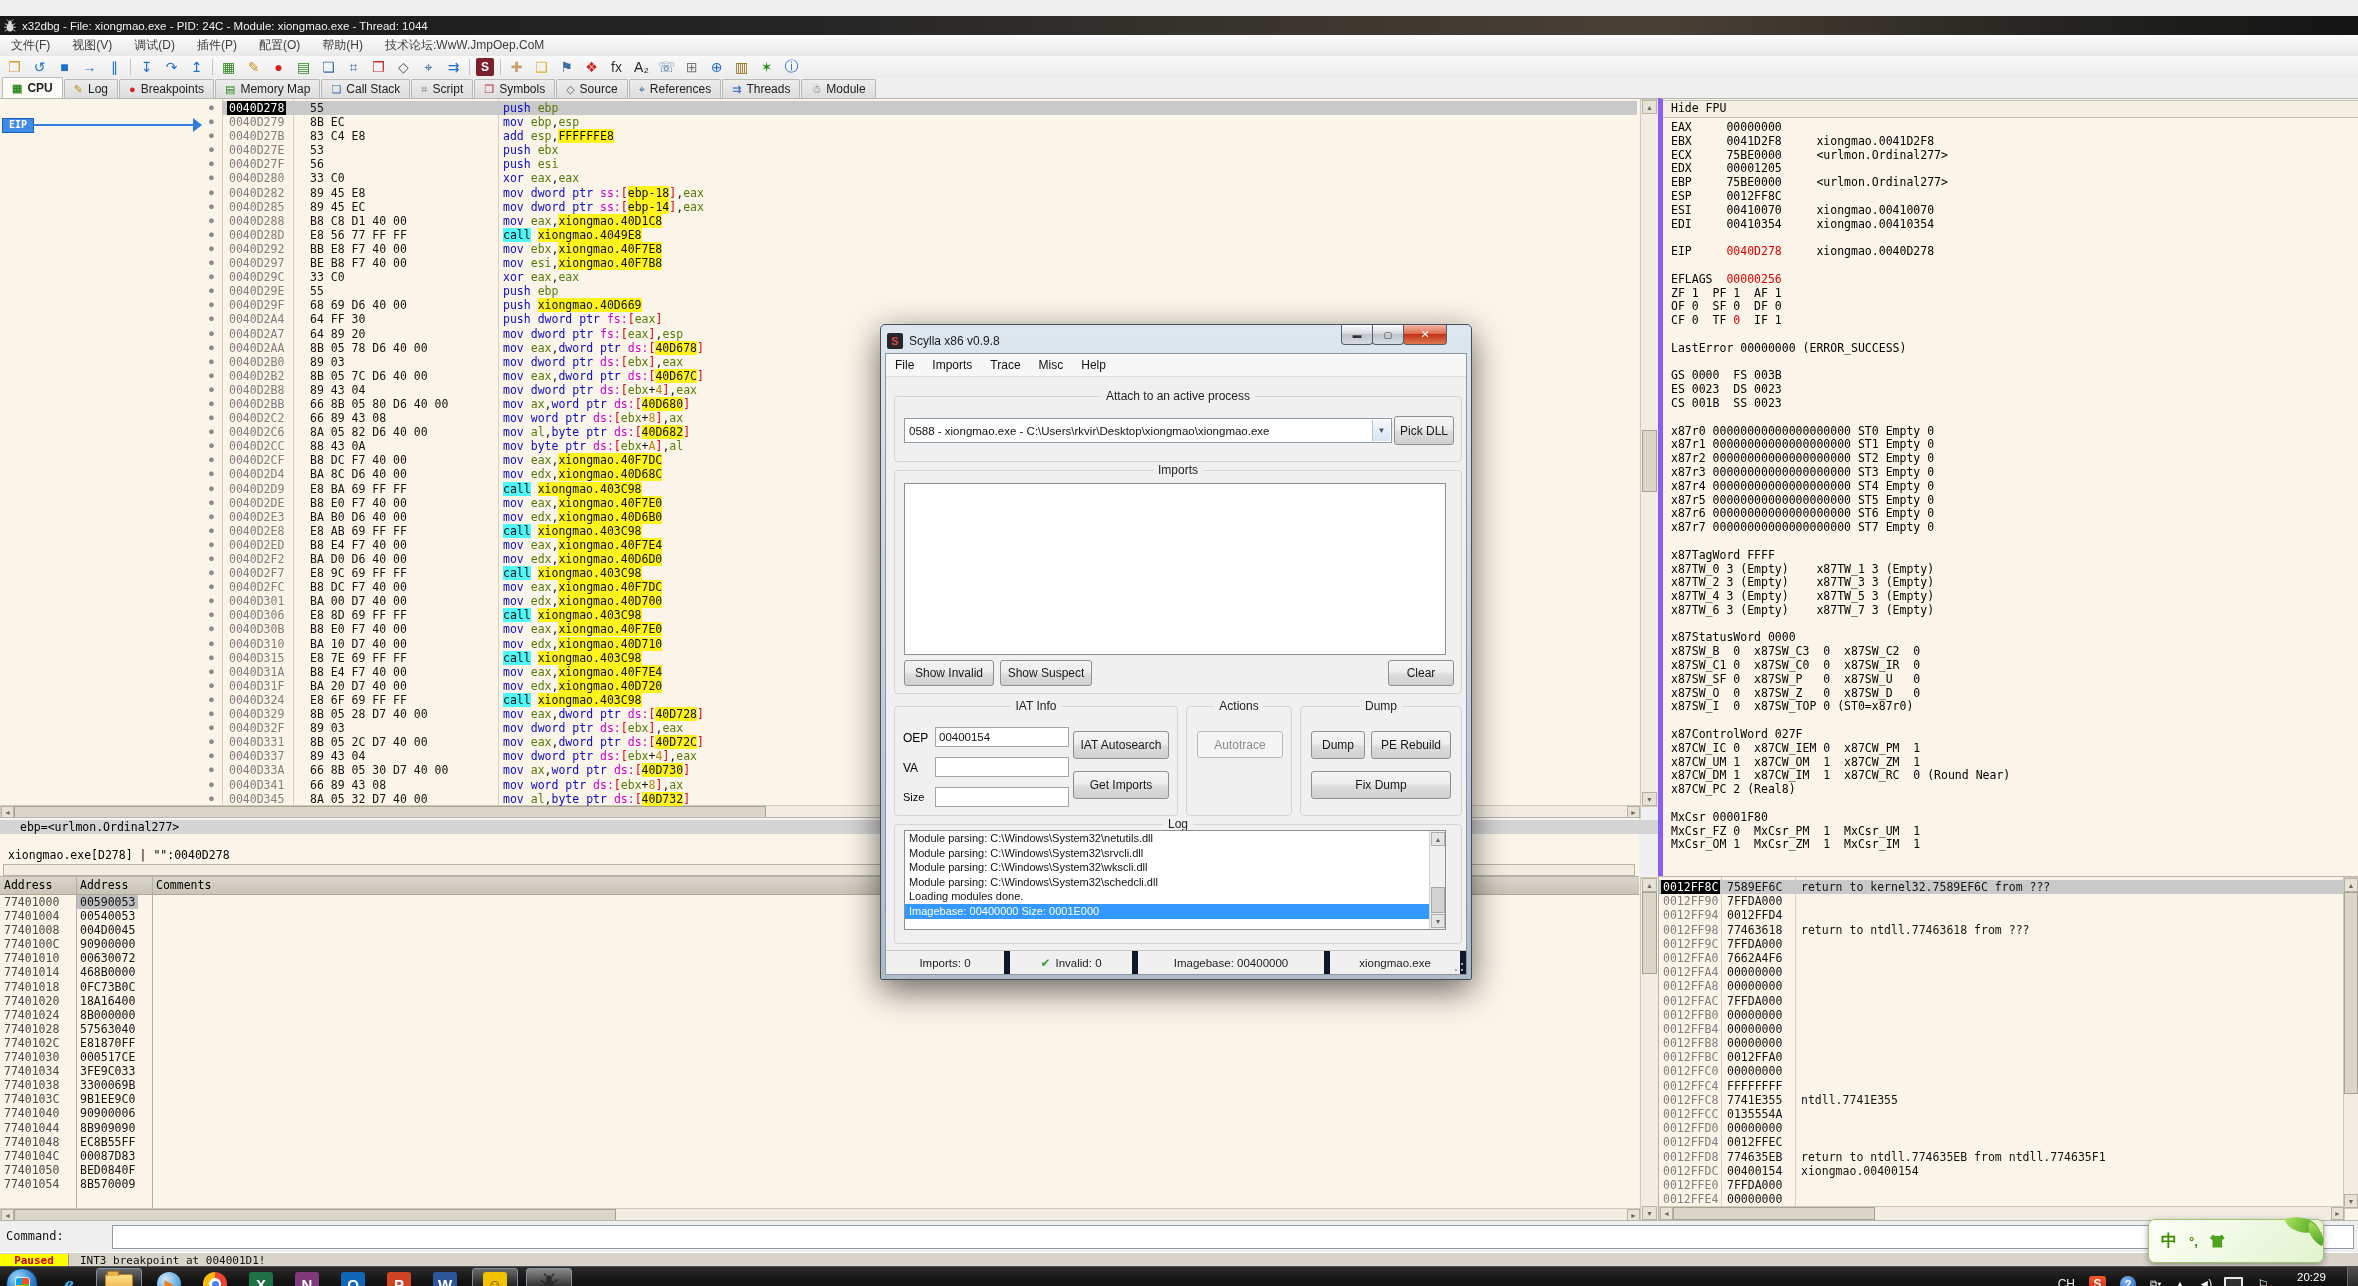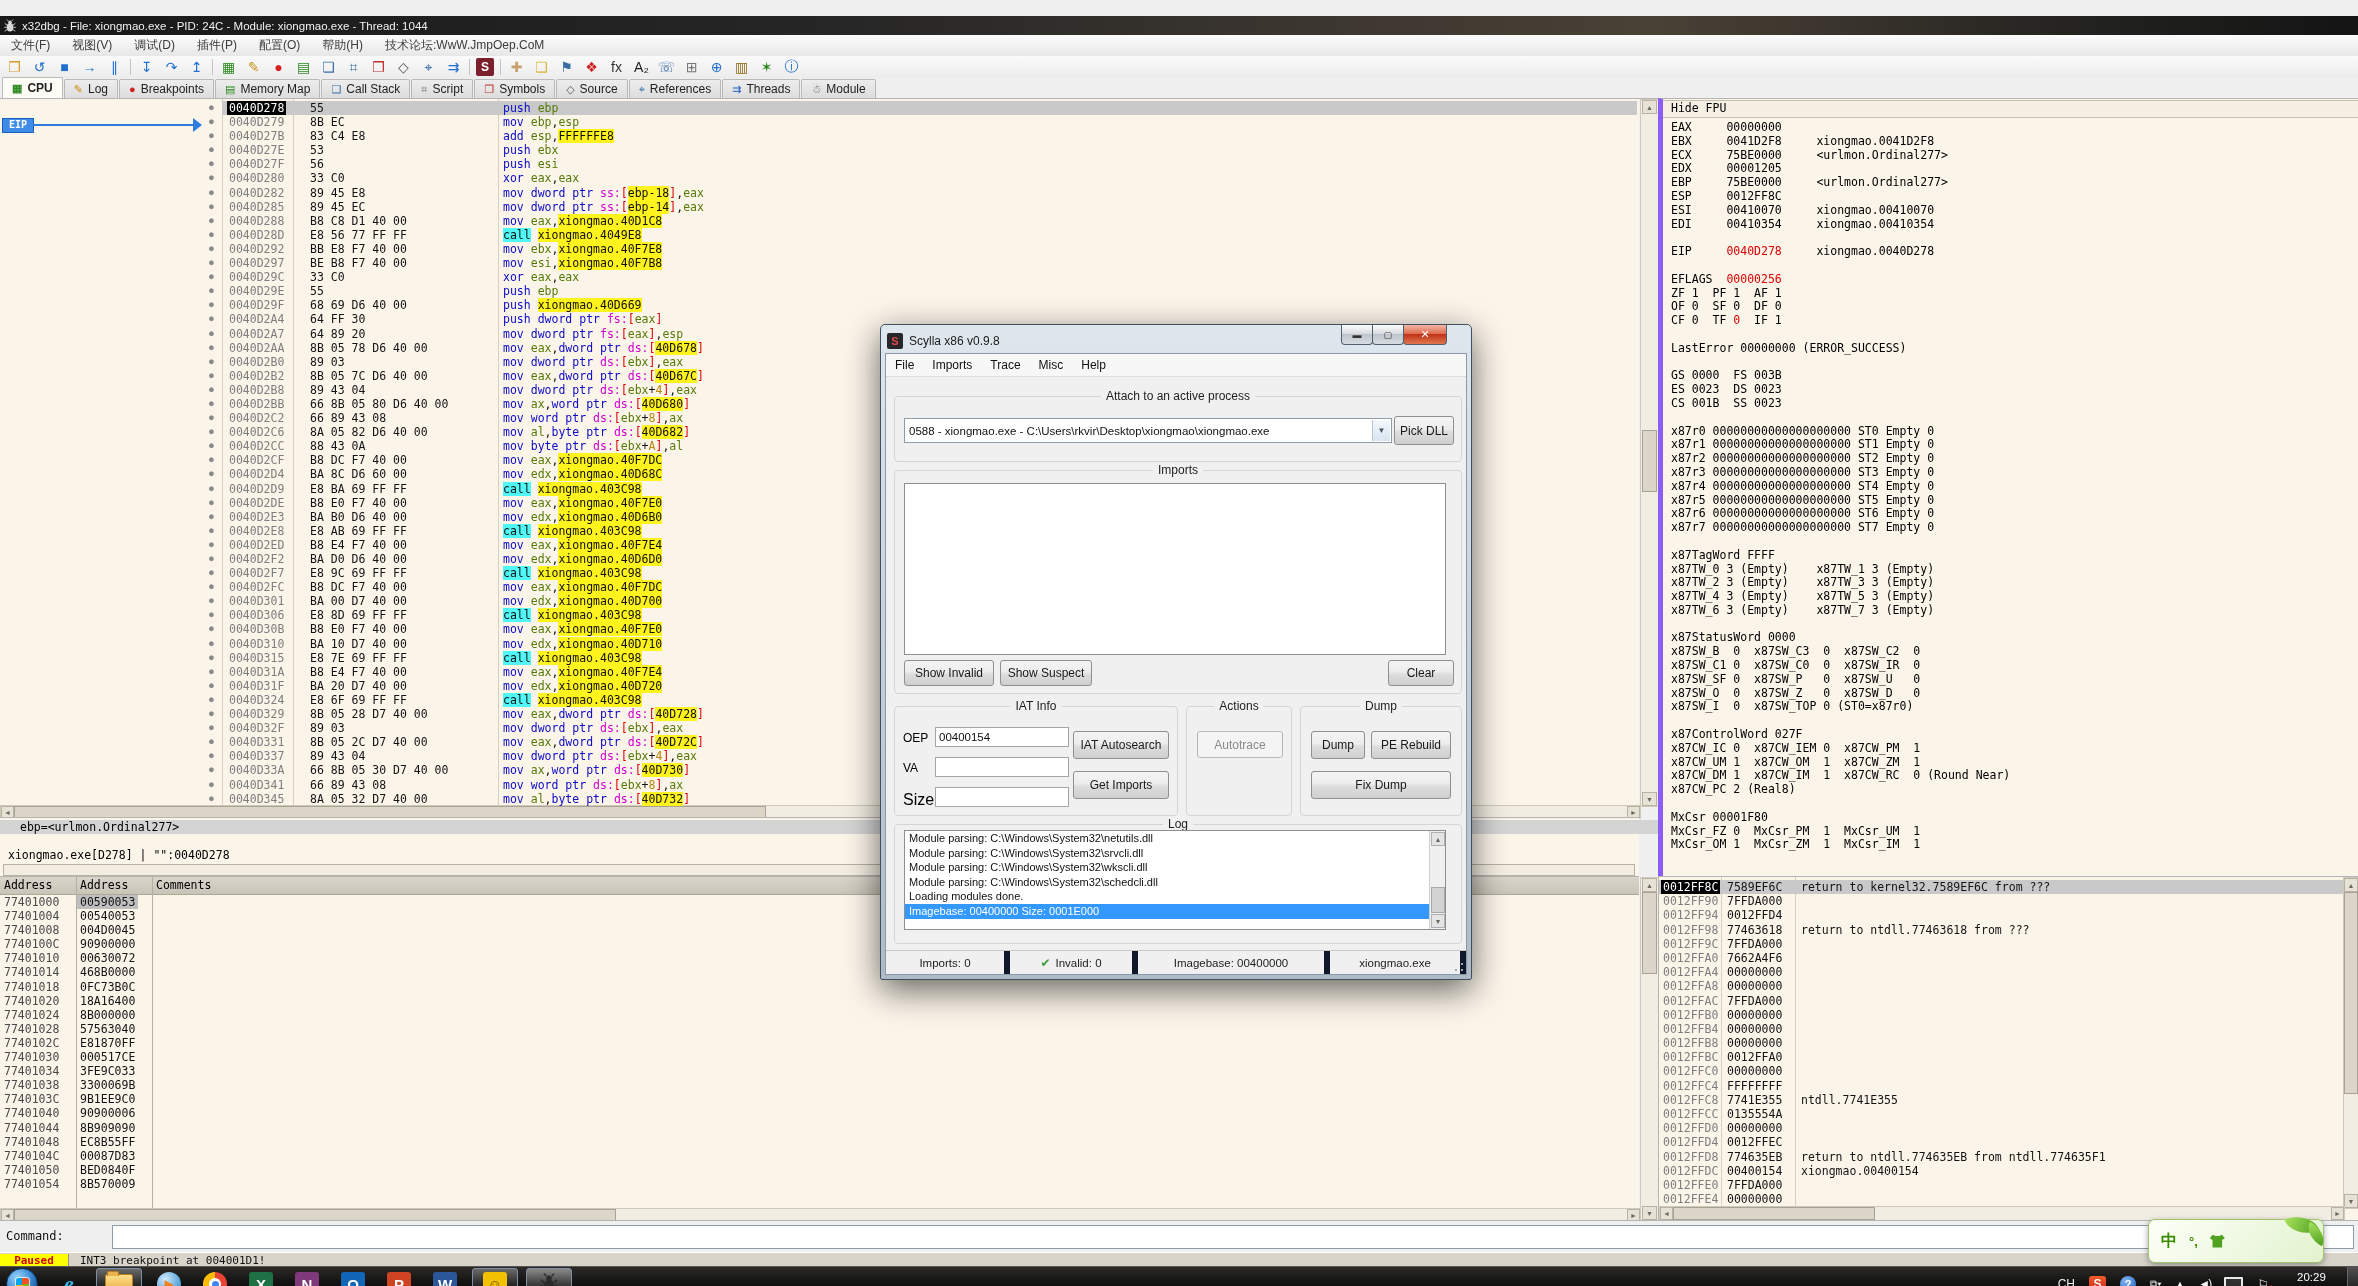--- a/index.html
+++ b/index.html
@@ -287,21 +287,21 @@
         <div class="drow"><span class="bullet">●</span><span class="da">0040D2A7</span><span class="db">64 89 20</span><span class="di"><span class="mn">mov</span> <span class="mn">dword</span> <span class="mn">ptr</span> <span class="seg">fs:</span><span class="br">[</span><span class="reg">eax</span><span class="br">]</span>,<span class="reg">esp</span></span></div>
         <div class="drow"><span class="bullet">●</span><span class="da">0040D2AA</span><span class="db">8B 05 78 D6 40 00</span><span class="di"><span class="mn">mov</span> <span class="reg">eax</span>,<span class="mn">dword</span> <span class="mn">ptr</span> <span class="seg">ds:</span><span class="br">[</span><span class="hl">40D678</span><span class="br">]</span></span></div>
         <div class="drow"><span class="bullet">●</span><span class="da">0040D2B0</span><span class="db">89 03</span><span class="di"><span class="mn">mov</span> <span class="mn">dword</span> <span class="mn">ptr</span> <span class="seg">ds:</span><span class="br">[</span><span class="reg">ebx</span><span class="br">]</span>,<span class="reg">eax</span></span></div>
         <div class="drow"><span class="bullet">●</span><span class="da">0040D2B2</span><span class="db">8B 05 7C D6 40 00</span><span class="di"><span class="mn">mov</span> <span class="reg">eax</span>,<span class="mn">dword</span> <span class="mn">ptr</span> <span class="seg">ds:</span><span class="br">[</span><span class="hl">40D67C</span><span class="br">]</span></span><span class="dc">40D67C</span></div>
         <div class="drow"><span class="bullet">●</span><span class="da">0040D2B8</span><span class="db">89 43 04</span><span class="di"><span class="mn">mov</span> <span class="mn">dword</span> <span class="mn">ptr</span> <span class="seg">ds:</span><span class="br">[</span><span class="reg">ebx</span>+<span class="num">4</span><span class="br">]</span>,<span class="reg">eax</span></span></div>
         <div class="drow"><span class="bullet">●</span><span class="da">0040D2BB</span><span class="db">66 8B 05 80 D6 40 00</span><span class="di"><span class="mn">mov</span> <span class="reg">ax</span>,<span class="mn">word</span> <span class="mn">ptr</span> <span class="seg">ds:</span><span class="br">[</span><span class="hl">40D680</span><span class="br">]</span></span></div>
         <div class="drow"><span class="bullet">●</span><span class="da">0040D2C2</span><span class="db">66 89 43 08</span><span class="di"><span class="mn">mov</span> <span class="mn">word</span> <span class="mn">ptr</span> <span class="seg">ds:</span><span class="br">[</span><span class="reg">ebx</span>+<span class="num">8</span><span class="br">]</span>,<span class="reg">ax</span></span></div>
         <div class="drow"><span class="bullet">●</span><span class="da">0040D2C6</span><span class="db">8A 05 82 D6 40 00</span><span class="di"><span class="mn">mov</span> <span class="reg">al</span>,<span class="mn">byte</span> <span class="mn">ptr</span> <span class="seg">ds:</span><span class="br">[</span><span class="hl">40D682</span><span class="br">]</span></span></div>
         <div class="drow"><span class="bullet">●</span><span class="da">0040D2CC</span><span class="db">88 43 0A</span><span class="di"><span class="mn">mov</span> <span class="mn">byte</span> <span class="mn">ptr</span> <span class="seg">ds:</span><span class="br">[</span><span class="reg">ebx</span>+<span class="num">A</span><span class="br">]</span>,<span class="reg">al</span></span></div>
         <div class="drow"><span class="bullet">●</span><span class="da">0040D2CF</span><span class="db">B8 DC F7 40 00</span><span class="di"><span class="mn">mov</span> <span class="reg">eax</span>,<span class="hl">xiongmao.40F7DC</span></span></div>
-        <div class="drow"><span class="bullet">●</span><span class="da">0040D2D4</span><span class="db">BA 8C D6 60 00</span><span class="di"><span class="mn">mov</span> <span class="reg">edx</span>,<span class="hl">xiongmao.40D68C</span></span></div>
+        <div class="drow"><span class="bullet">●</span><span class="da">0040D2D4</span><span class="db">BA 8C D6 40 00</span><span class="di"><span class="mn">mov</span> <span class="reg">edx</span>,<span class="hl">xiongmao.40D68C</span></span></div>
         <div class="drow"><span class="bullet">●</span><span class="da">0040D2D9</span><span class="db">E8 BA 69 FF FF</span><span class="di"><span class="callhl">call</span> <span class="hl">xiongmao.403C98</span></span></div>
         <div class="drow"><span class="bullet">●</span><span class="da">0040D2DE</span><span class="db">B8 E0 F7 40 00</span><span class="di"><span class="mn">mov</span> <span class="reg">eax</span>,<span class="hl">xiongmao.40F7E0</span></span></div>
         <div class="drow"><span class="bullet">●</span><span class="da">0040D2E3</span><span class="db">BA B0 D6 40 00</span><span class="di"><span class="mn">mov</span> <span class="reg">edx</span>,<span class="hl">xiongmao.40D6B0</span></span></div>
         <div class="drow"><span class="bullet">●</span><span class="da">0040D2E8</span><span class="db">E8 AB 69 FF FF</span><span class="di"><span class="callhl">call</span> <span class="hl">xiongmao.403C98</span></span></div>
         <div class="drow"><span class="bullet">●</span><span class="da">0040D2ED</span><span class="db">B8 E4 F7 40 00</span><span class="di"><span class="mn">mov</span> <span class="reg">eax</span>,<span class="hl">xiongmao.40F7E4</span></span></div>
         <div class="drow"><span class="bullet">●</span><span class="da">0040D2F2</span><span class="db">BA D0 D6 40 00</span><span class="di"><span class="mn">mov</span> <span class="reg">edx</span>,<span class="hl">xiongmao.40D6D0</span></span></div>
         <div class="drow"><span class="bullet">●</span><span class="da">0040D2F7</span><span class="db">E8 9C 69 FF FF</span><span class="di"><span class="callhl">call</span> <span class="hl">xiongmao.403C98</span></span></div>
         <div class="drow"><span class="bullet">●</span><span class="da">0040D2FC</span><span class="db">B8 DC F7 40 00</span><span class="di"><span class="mn">mov</span> <span class="reg">eax</span>,<span class="hl">xiongmao.40F7DC</span></span></div>
         <div class="drow"><span class="bullet">●</span><span class="da">0040D301</span><span class="db">BA 00 D7 40 00</span><span class="di"><span class="mn">mov</span> <span class="reg">edx</span>,<span class="hl">xiongmao.40D700</span></span></div>
         <div class="drow"><span class="bullet">●</span><span class="da">0040D306</span><span class="db">E8 8D 69 FF FF</span><span class="di"><span class="callhl">call</span> <span class="hl">xiongmao.403C98</span></span></div>
@@ -598,21 +598,21 @@
       </div>
       <div id="sc-implist"></div>
       <div class="btn" style="left:18px;top:306px;width:88px;height:24px;">Show Invalid</div>
       <div class="btn" style="left:114px;top:306px;width:90px;height:24px;">Show Suspect</div>
       <div class="btn" style="left:502px;top:306px;width:64px;height:24px;">Clear</div>
 
       <div class="group" style="left:8px;top:352px;width:282px;height:108px;">
         <div class="glabel">IAT Info</div>
         <span style="position:absolute;left:8px;top:24px;font-size:12px;">OEP</span>
         <span style="position:absolute;left:8px;top:54px;font-size:12px;">VA</span>
-        <span style="position:absolute;left:8px;top:84px;font-size:16px;">Size</span>
+        <span style="position:absolute;left:8px;top:84px;font-size:11px;">Size</span>
         <div class="sinput" style="left:40px;top:20px;width:126px;height:18px;line-height:18px;">00400154</div>
         <div class="sinput" style="left:40px;top:50px;width:126px;height:18px;line-height:18px;"></div>
         <div class="sinput" style="left:40px;top:80px;width:126px;height:18px;line-height:18px;"></div>
         <div class="btn" style="left:178px;top:24px;width:94px;height:26px;">IAT Autosearch</div>
         <div class="btn" style="left:178px;top:64px;width:94px;height:26px;">Get Imports</div>
       </div>
 
       <div class="group" style="left:300px;top:352px;width:104px;height:108px;">
         <div class="glabel">Actions</div>
         <div class="btn disabled" style="left:10px;top:24px;width:84px;height:25px;">Autotrace</div>

